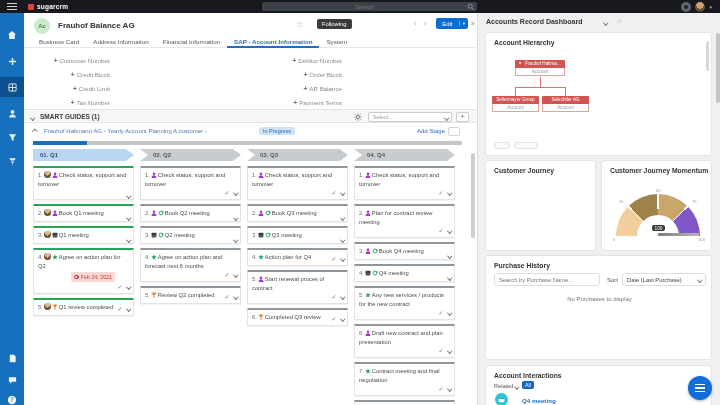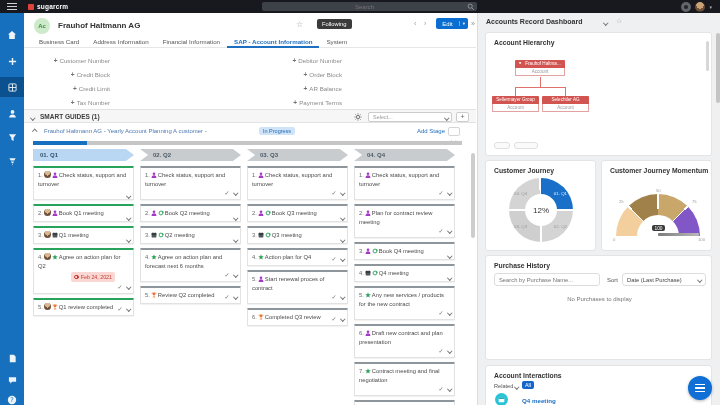--- a/index.html
+++ b/index.html
@@ -229,21 +229,21 @@
     <svg width="10" height="10" viewBox="0 0 10 10">
         <circle cx="5" cy="5" r="4.2" fill="#fff"></circle>
         <text x="5" y="7.2" font-size="6.5" text-anchor="middle" fill="#1670bd" font-family="DejaVu Sans">?</text>
       </svg>
   </div>
 
 </div>
 
 <div class="main">
   <div class="rec-avatar">Ac</div>
-  <div class="rec-title">Frauhof Haltmann AG</div>
+  <div class="rec-title">Frauhof Balance AG</div>
   <div class="fav-star">☆</div>
   <div class="following-btn">Following</div>
   <div class="pager pg-prev">‹</div>
   <div class="pager pg-next">›</div>
   <div class="edit-btn">
     <span class="lbl">Edit</span>
     <span class="car">▾</span>
   </div>
   <div class="collapse-right">»</div>
 
@@ -682,28 +682,20 @@
       <div class="node-body">Account</div>
     </div>
     <div class="hier-zoom">
       <span style="width:16px"></span>
       <span style="width:24px"></span>
     </div>
   </div>
 
   <div class="panel p-journey">
     <div class="panel-title">Customer Journey</div>
-    <div class="donut-wrap">
-      <div class="donut"></div>
-      <div class="donut-hole">12%</div>
-      <span class="dlabel dl-q1">01. Q1</span>
-      <span class="dlabel dl-q2">02. Q2</span>
-      <span class="dlabel dl-q3">03. Q3</span>
-      <span class="dlabel dl-q4">04. Q4</span>
-    </div>
   </div>
 
   <div class="panel p-momentum">
     <div class="panel-title">Customer Journey Momentum</div>
     <div class="gauge">
       <div class="gauge-clip">
           <div class="gauge-arc"></div>
           <div class="gauge-hole"></div>
         </div>
       <div class="needle"></div>

